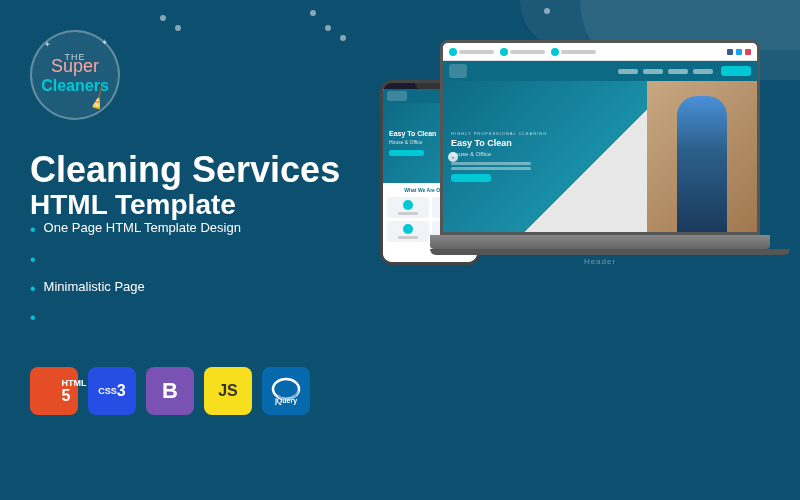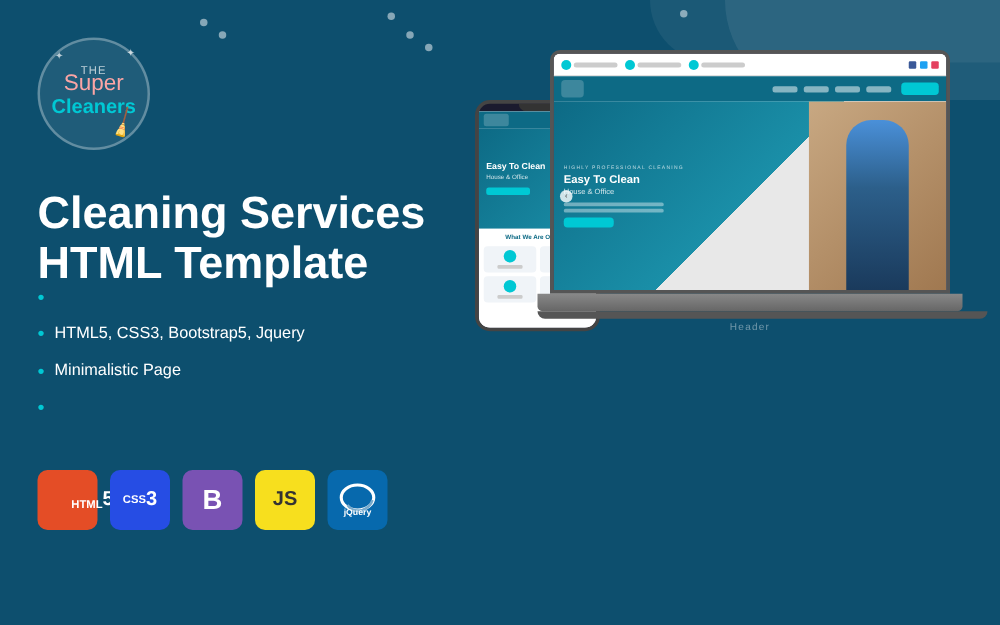--- a/index.html
+++ b/index.html
@@ -101,21 +101,21 @@
 
     .heading-line1 {
       font-size: 36px;
       font-weight: 900;
       color: #ffffff;
       line-height: 1.1;
       display: block;
     }
 
     .heading-line2 {
-      font-size: 36px;
+      font-size: 28px;
       font-weight: 900;
       color: #ffffff;
       line-height: 1.1;
       display: block;
     }
 
     
     .features-list {
       list-style: none;
       margin-bottom: 30px;
@@ -540,37 +540,37 @@
     </div>
 
     <div class="main-heading">
       <span class="heading-line1">Cleaning Services</span>
       <span class="heading-line2">HTML Template</span>
     </div>
 
     <ul class="features-list">
       <li>
         <span class="bullet">•</span>
+        <span>One Page HTML Template Design</span>
       </li>
       <li>
         <span class="bullet">•</span>
-        <span>HTML5, CSS3, Bootstrap5, Jquery</span>
       </li>
       <li>
         <span class="bullet">•</span>
         <span>Minimalistic Page</span>
       </li>
       <li>
         <span class="bullet">•</span>
       </li>
     </ul>
 
     <div class="tech-badges">
       <div class="badge badge-html">
-        <span style="display:flex;flex-direction:row;align-items:flex-end;line-height:1;margin-left:40px;">
+        <span style="display:flex;flex-direction:column;align-items:flex-start;line-height:1;margin-left:40px;">
           <span style="font-size:9px;">HTML</span>
           <span style="font-size:16px;">5</span>
         </span>
       </div>
       <div class="badge badge-css">
         <span style="display:flex;flex-direction:row;align-items:center;line-height:1;">
           <span style="font-size:9px;">CSS</span>
           <span style="font-size:16px;">3</span>
         </span>
       </div>

